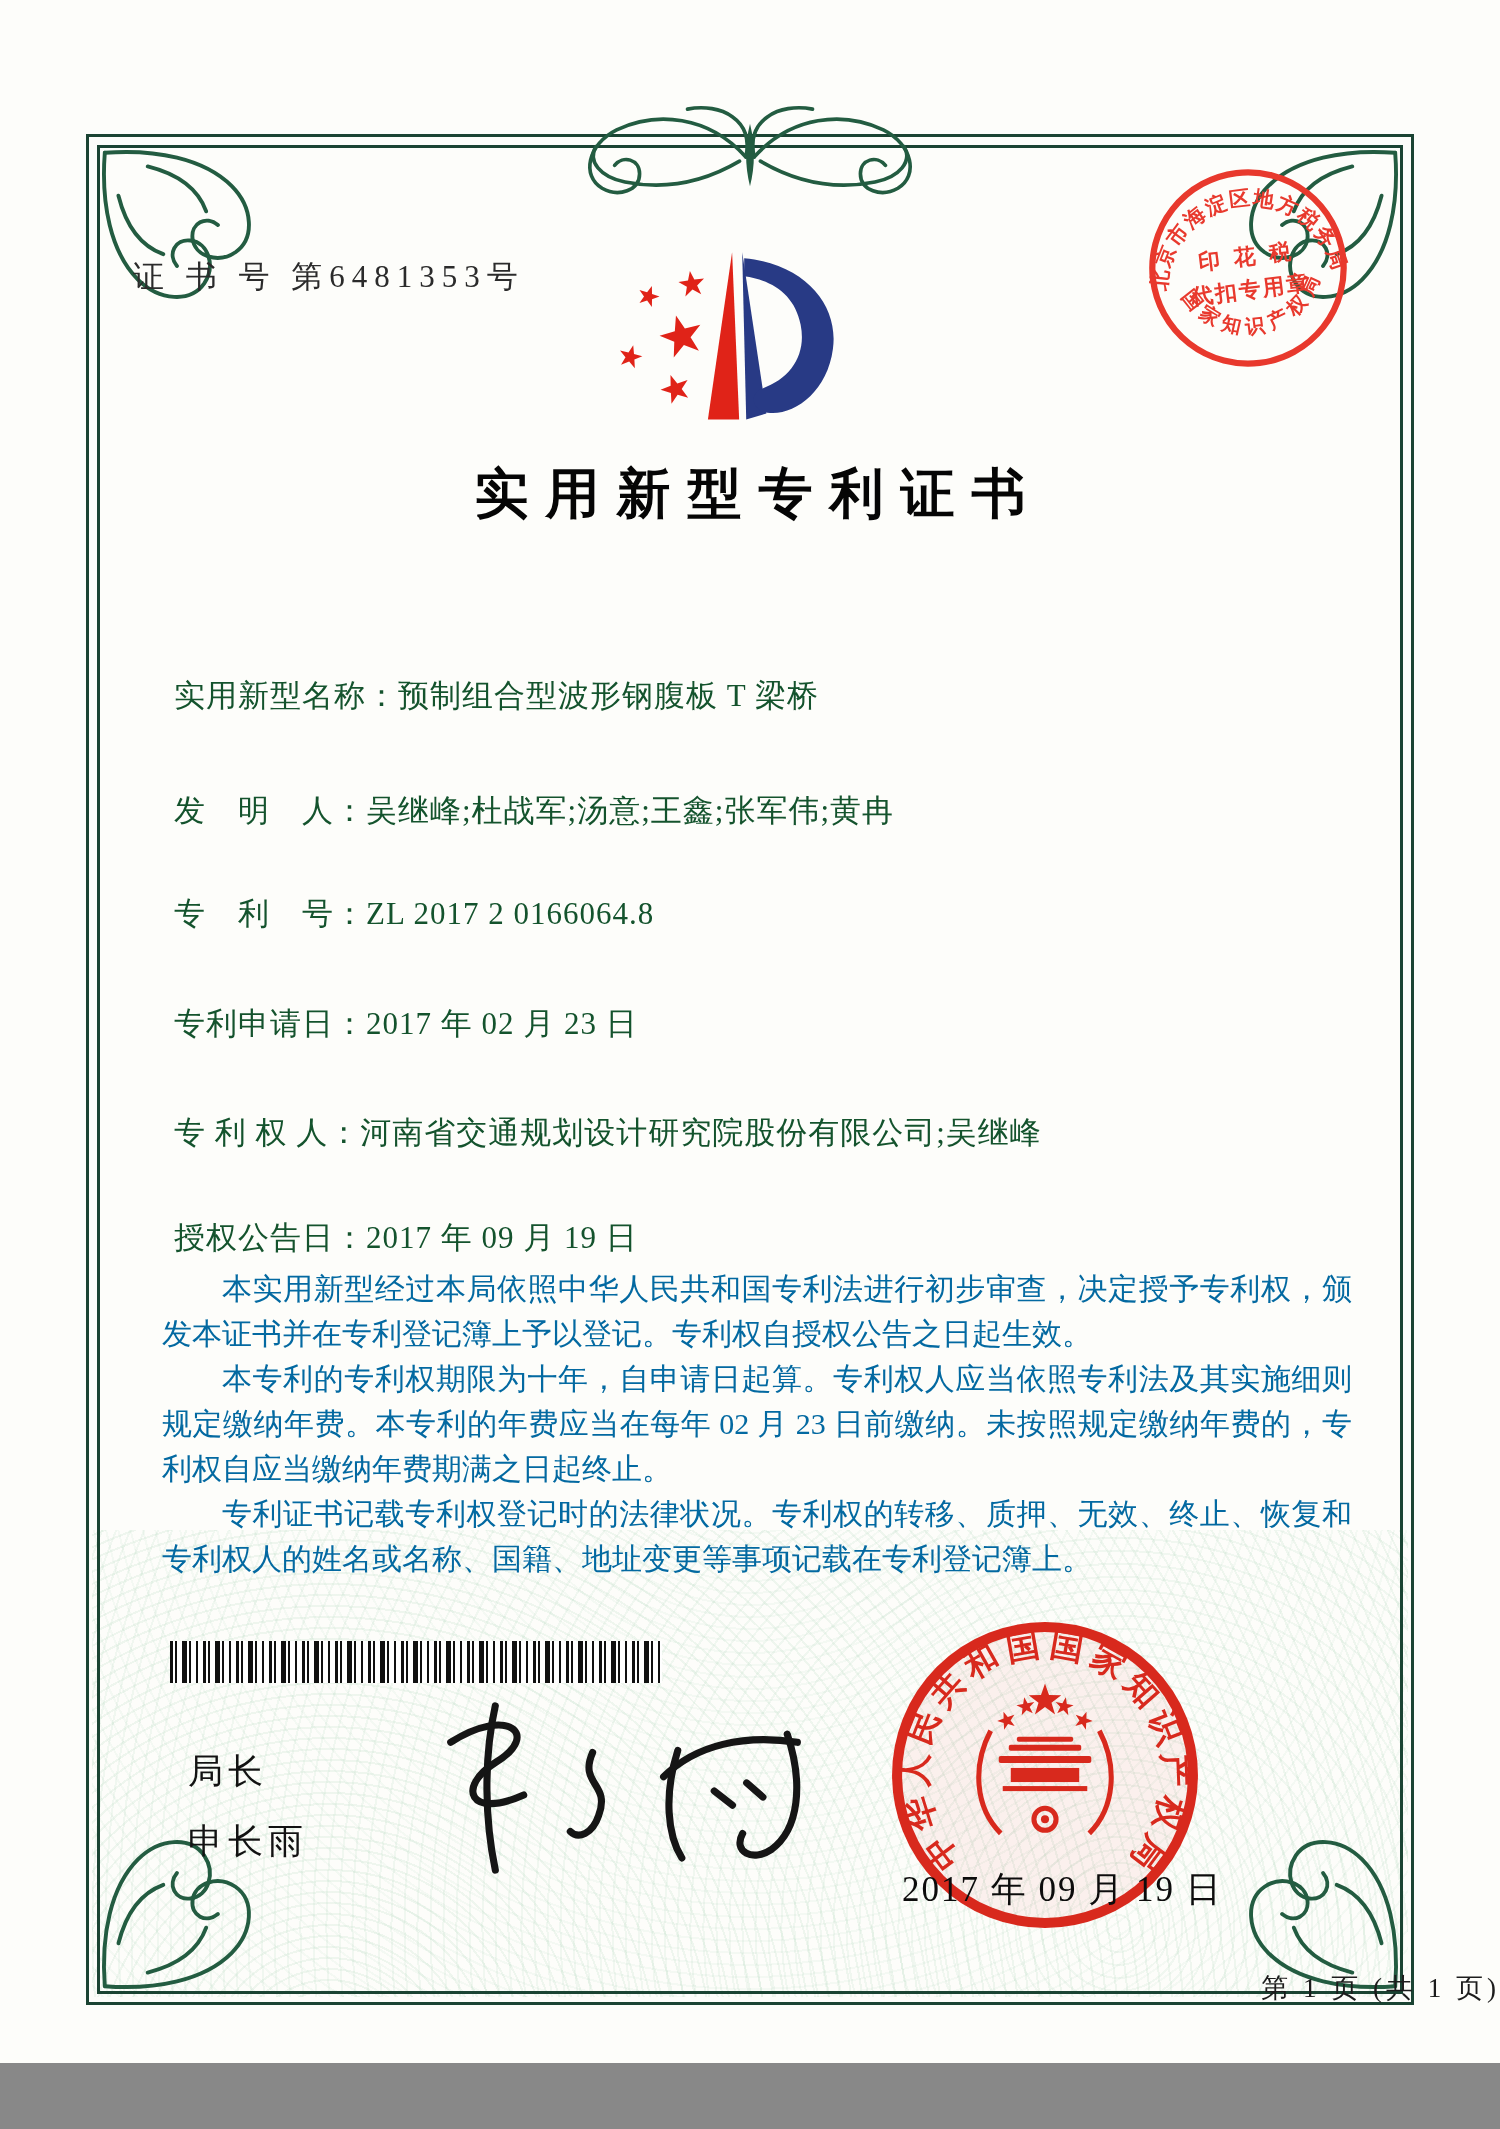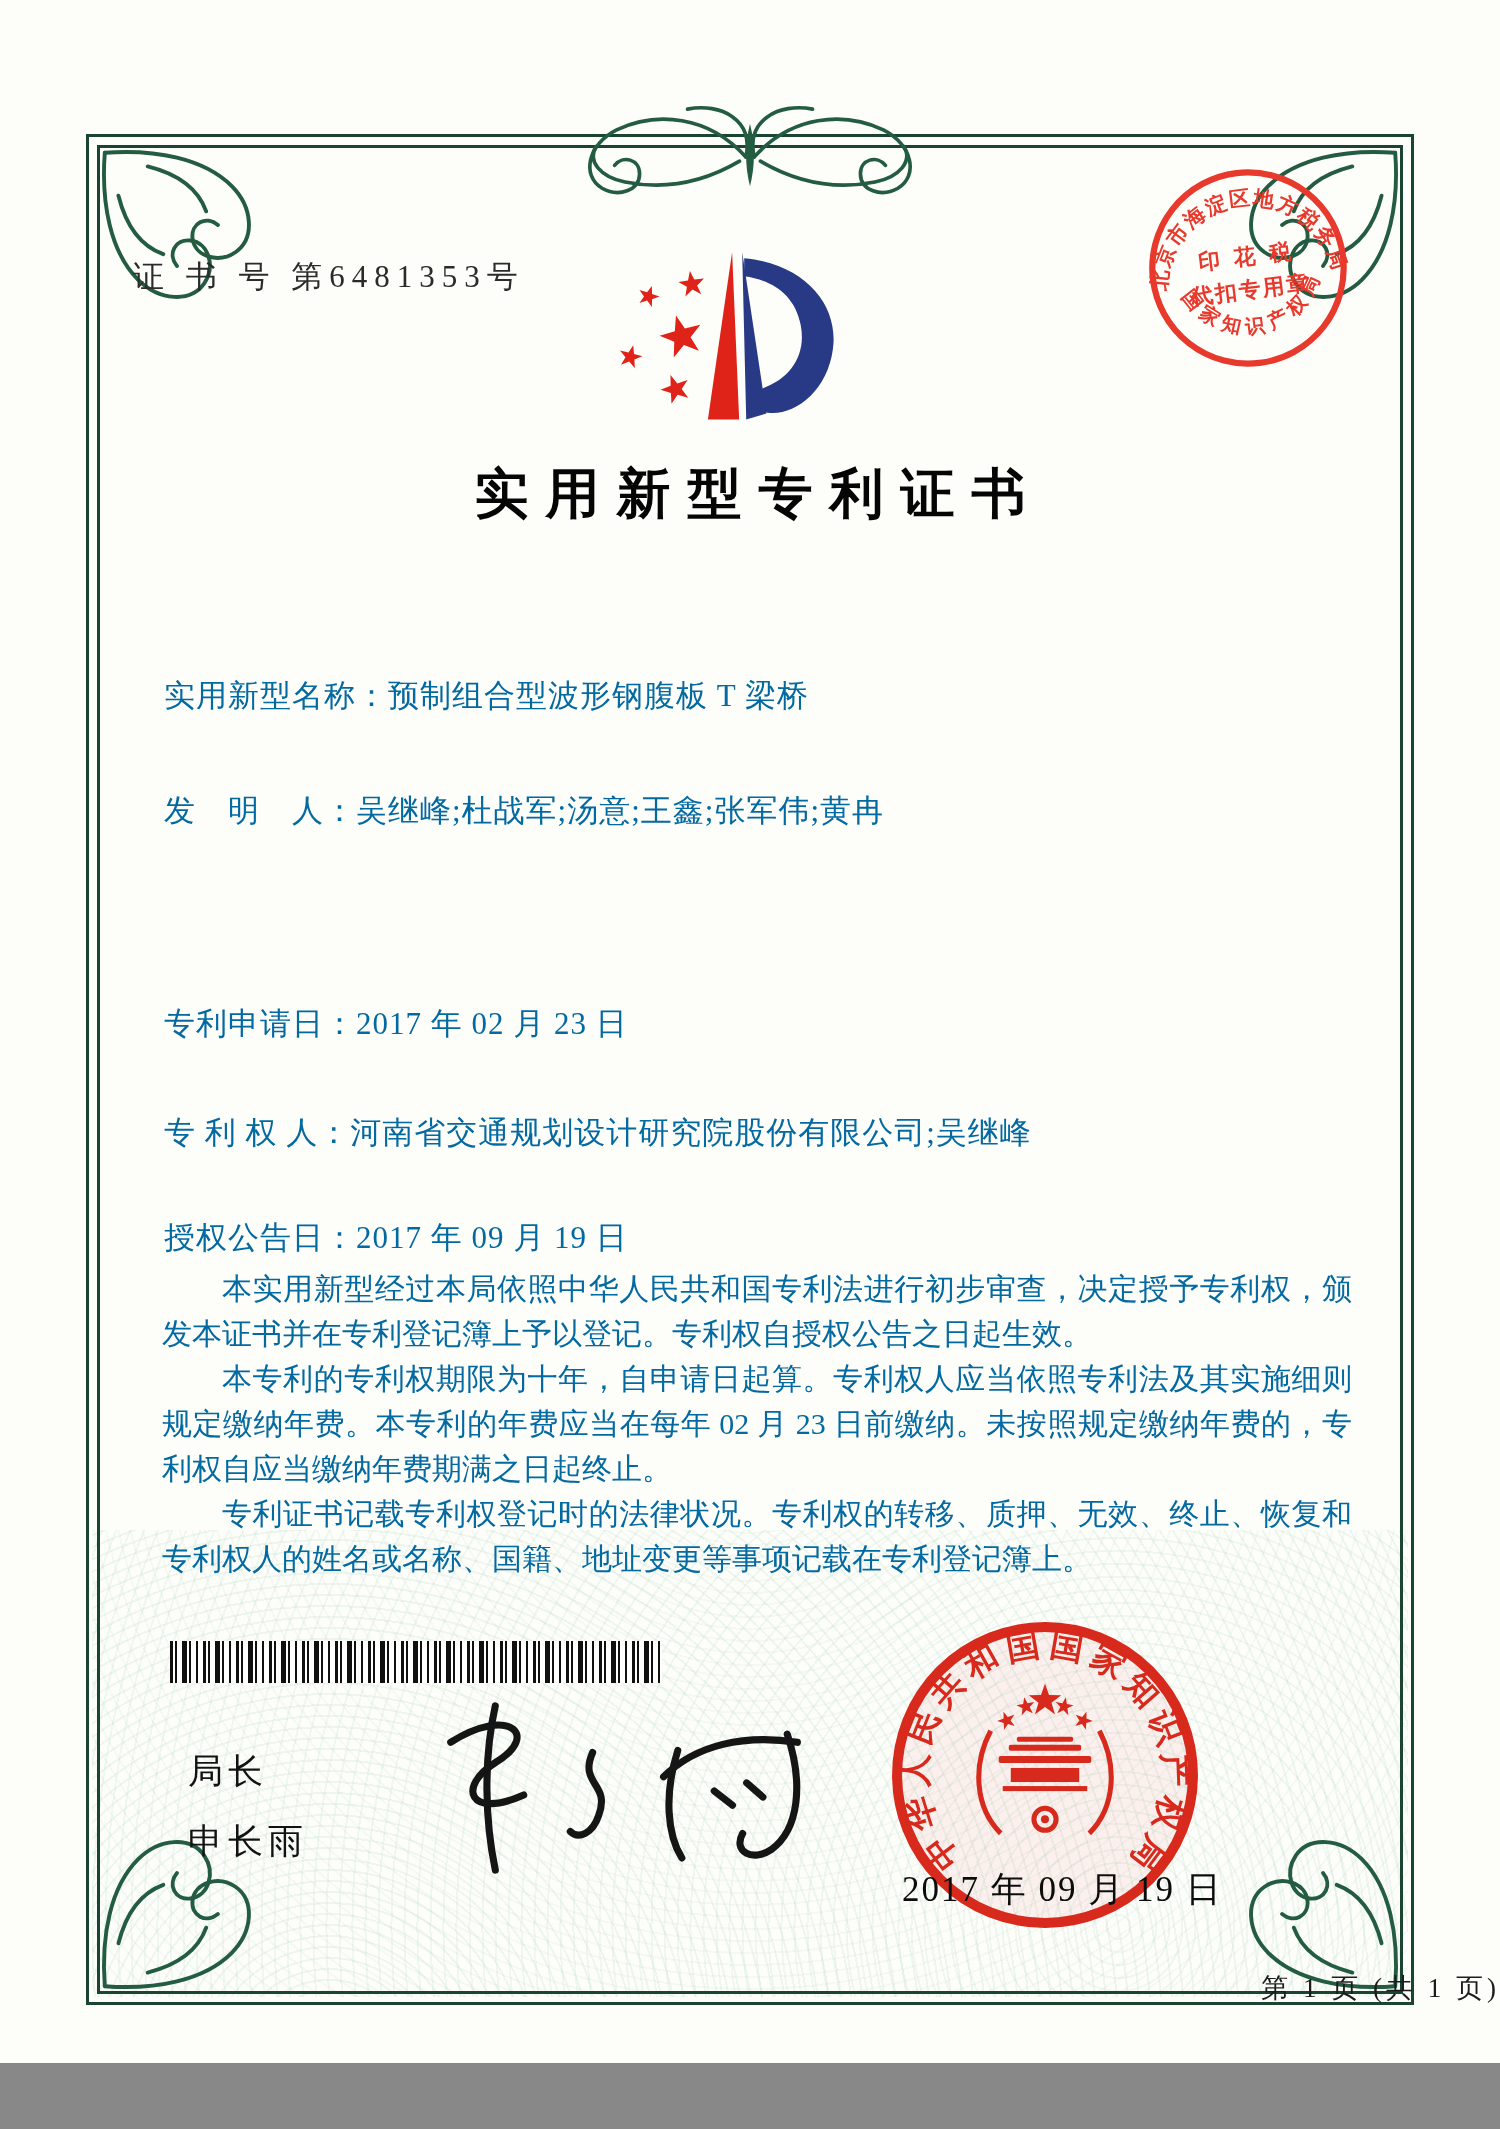--- a/index.html
+++ b/index.html
@@ -36,21 +36,21 @@
       repeating-radial-gradient(circle at 50% -30%, rgba(130,190,150,0.00) 0 10px, rgba(130,190,150,0.14) 10px 12px);
     opacity:.55;
   }
   
   .cert-no{position:absolute;left:133px;top:256px;font-size:31px;letter-spacing:7px;color:#2b2b2b;white-space:nowrap;}
   .logo{position:absolute;left:593px;top:236px;width:252px;height:242px;}
   .tax-stamp{position:absolute;left:1144px;top:164px;width:208px;height:208px;transform:rotate(-7deg);}
   .title{position:absolute;left:0;right:0;top:458px;text-align:center;font-size:54px;font-weight:bold;
          letter-spacing:17px;padding-left:17px;color:#050505;}
   
-  .field{position:absolute;left:164px;font-size:31px;white-space:nowrap;color:#0369a1;text-align:center;}
+  .field{position:absolute;left:174px;font-size:31px;white-space:nowrap;color:#14532d;text-align:center;}
   .field .flabel{letter-spacing:1px;}
   .field .fvalue{letter-spacing:1px;}
   
   .paras{position:absolute;left:162px;width:1190px;top:1266px;font-size:30px;line-height:45px;
          text-align:justify;color:#0369a1;}
   .paras p{margin:0;text-indent:2em;}
   
   .barcode{position:absolute;left:170px;top:1641px;width:492px;height:42px;
     background:repeating-linear-gradient(90deg,
       #101010 0 3px,#fff 3px 5px,#101010 5px 7px,#fff 7px 12px,
@@ -168,20 +168,23 @@
     </svg>
   </div>
 
   <div class="title">实用新型专利证书</div>
 
   <div class="field" style="top:675px">
     <span class="flabel">实用新型名称：</span><span class="fvalue">预制组合型波形钢腹板 T 梁桥</span>
   </div>
   <div class="field" style="top:790px">
     <span class="flabel">发　明　人：</span><span class="fvalue">吴继峰;杜战军;汤意;王鑫;张军伟;黄冉</span>
+  </div>
+  <div class="field" style="top:893px">
+    <span class="flabel">专　利　号：</span><span class="fvalue">ZL 2017 2 0166064.8</span>
   </div>
   <div class="field" style="top:1003px">
     <span class="flabel">专利申请日：</span><span class="fvalue">2017 年 02 月 23 日</span>
   </div>
   <div class="field" style="top:1112px">
     <span class="flabel">专 利 权 人：</span><span class="fvalue">河南省交通规划设计研究院股份有限公司;吴继峰</span>
   </div>
   <div class="field" style="top:1217px">
     <span class="flabel">授权公告日：</span><span class="fvalue">2017 年 09 月 19 日</span>
   </div>

